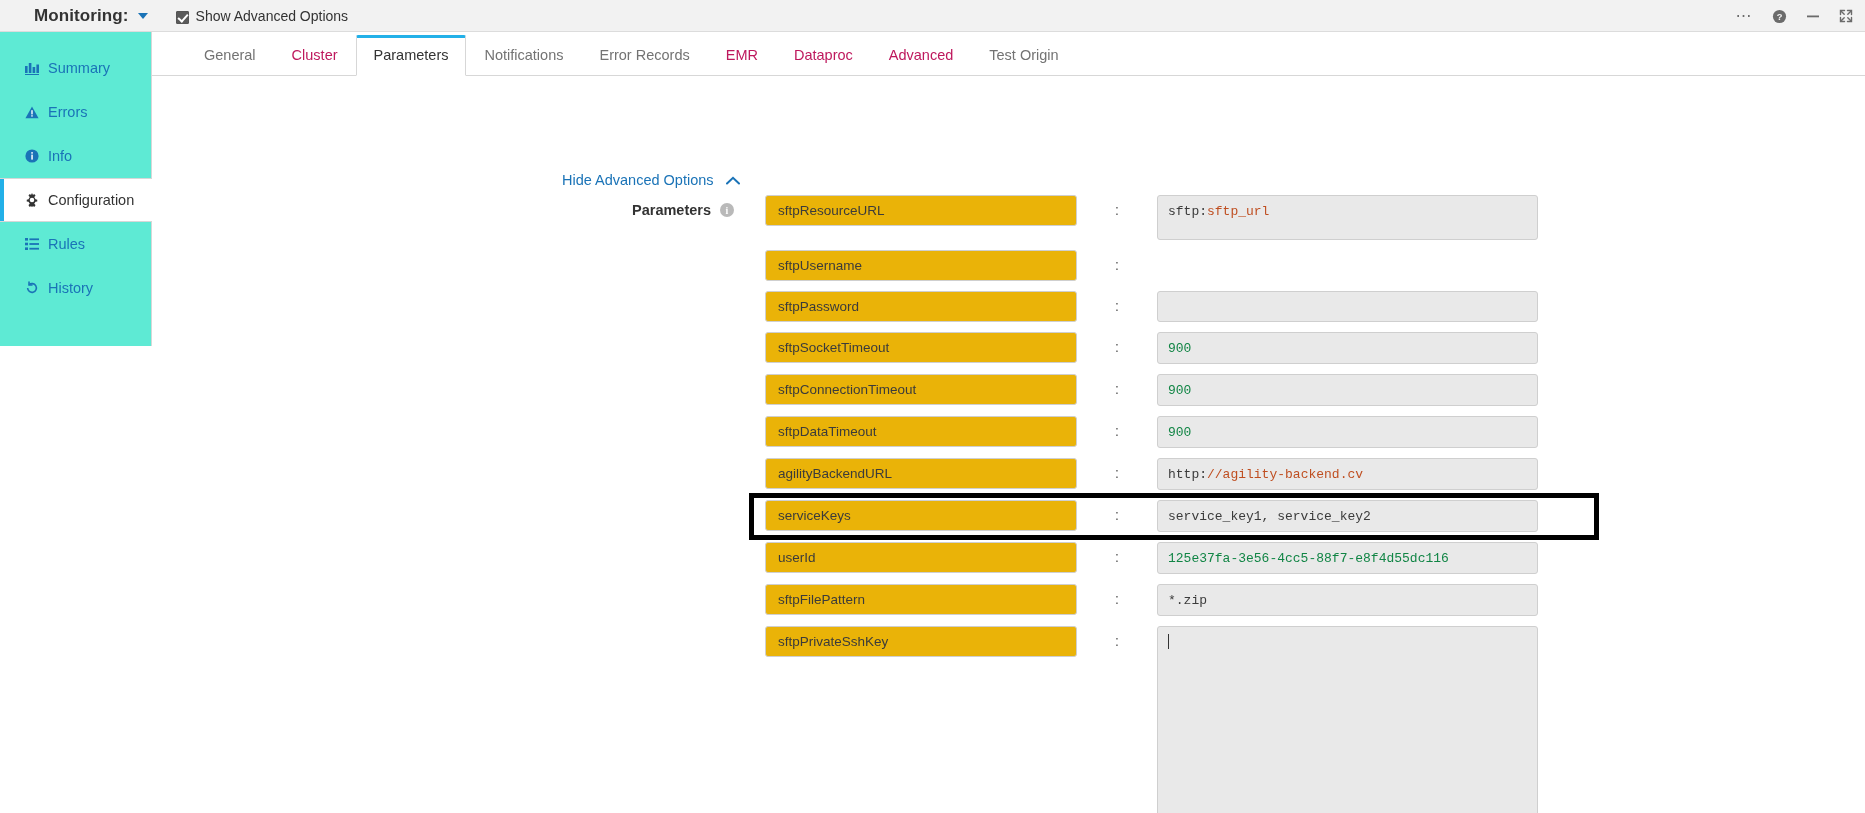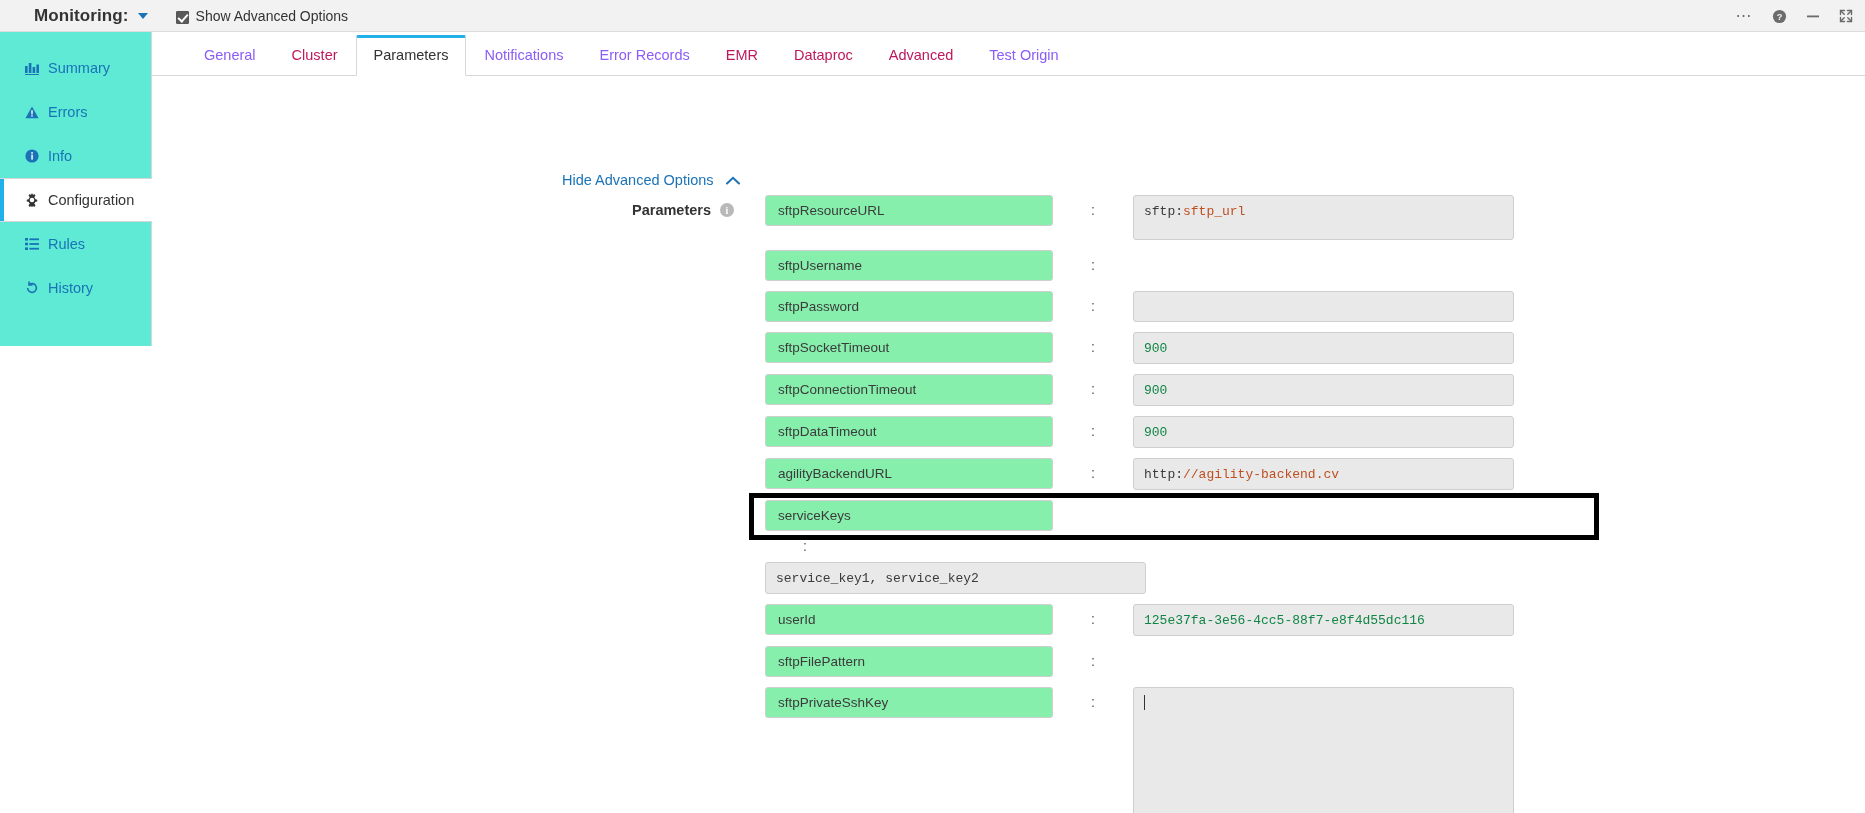--- a/index.html
+++ b/index.html
@@ -116,21 +116,21 @@
     display: flex;
     align-items: flex-end;
     height: 44px;
     padding-left: 34px;
     border-bottom: 1px solid #d7d7d7;
     background: #ffffff;
   }
   .tab {
     font-size: 14.5px;
     padding: 11px 17px 12px 17px;
-    color: #8b5cf6;
+    color: #737373;
     cursor: pointer;
     white-space: nowrap;
     position: relative;
     top: 1px;
     border: 1px solid transparent;
   }
   .tab.muted { color: #be185d; }
   .tab.active {
     color: #333;
     background: #ffffff;
@@ -180,24 +180,24 @@
     top: 163px;
     width: 800px;
   }
   .prow {
     display: flex;
     align-items: flex-start;
     margin-bottom: 10px;
     position: relative;
   }
   .key-field {
-    width: 288px;
+    width: 312px;
     flex: none;
     height: 31px;
-    background: #86efac;
+    background: #eab308;
     border: 1px solid #cfcfcf;
     border-radius: 3px;
     font-size: 13.5px;
     color: #3b3b3b;
     padding: 0 12px;
     display: flex;
     align-items: center;
     font-family: "Liberation Sans", sans-serif;
   }
   .colon {
@@ -241,21 +241,21 @@
   .highlight-box {
     position: absolute;
     left: -16px;
     top: -7px;
     width: 850px;
     height: 47px;
     border: 5px solid #000000;
     pointer-events: none;
     z-index: 5;
   }
-  .prow.highlighted { z-index: 4; flex-direction: column; }
+  .prow.highlighted { z-index: 4; }
 </style>
 </head>
 <body>
 
 <div class="topbar">
   <div style="display:flex;align-items:center;cursor:pointer;">
     <span class="app-title">Monitoring:</span>
     <span class="caret-down"></span>
   </div>
 
@@ -446,20 +446,21 @@
 
       <div class="prow">
         <div class="key-field">userId</div>
         <div class="colon">:</div>
         <div class="val-field tok-num">125e37fa-3e56-4cc5-88f7-e8f4d55dc116</div>
       </div>
 
       <div class="prow">
         <div class="key-field">sftpFilePattern</div>
         <div class="colon">:</div>
+        <div class="val-field tok-plain">*.zip</div>
       </div>
 
       <div class="prow">
         <div class="key-field">sftpPrivateSshKey</div>
         <div class="colon">:</div>
         <div class="val-field area"><span class="caret-text"></span></div>
       </div>
 
     </div>
   </div>

